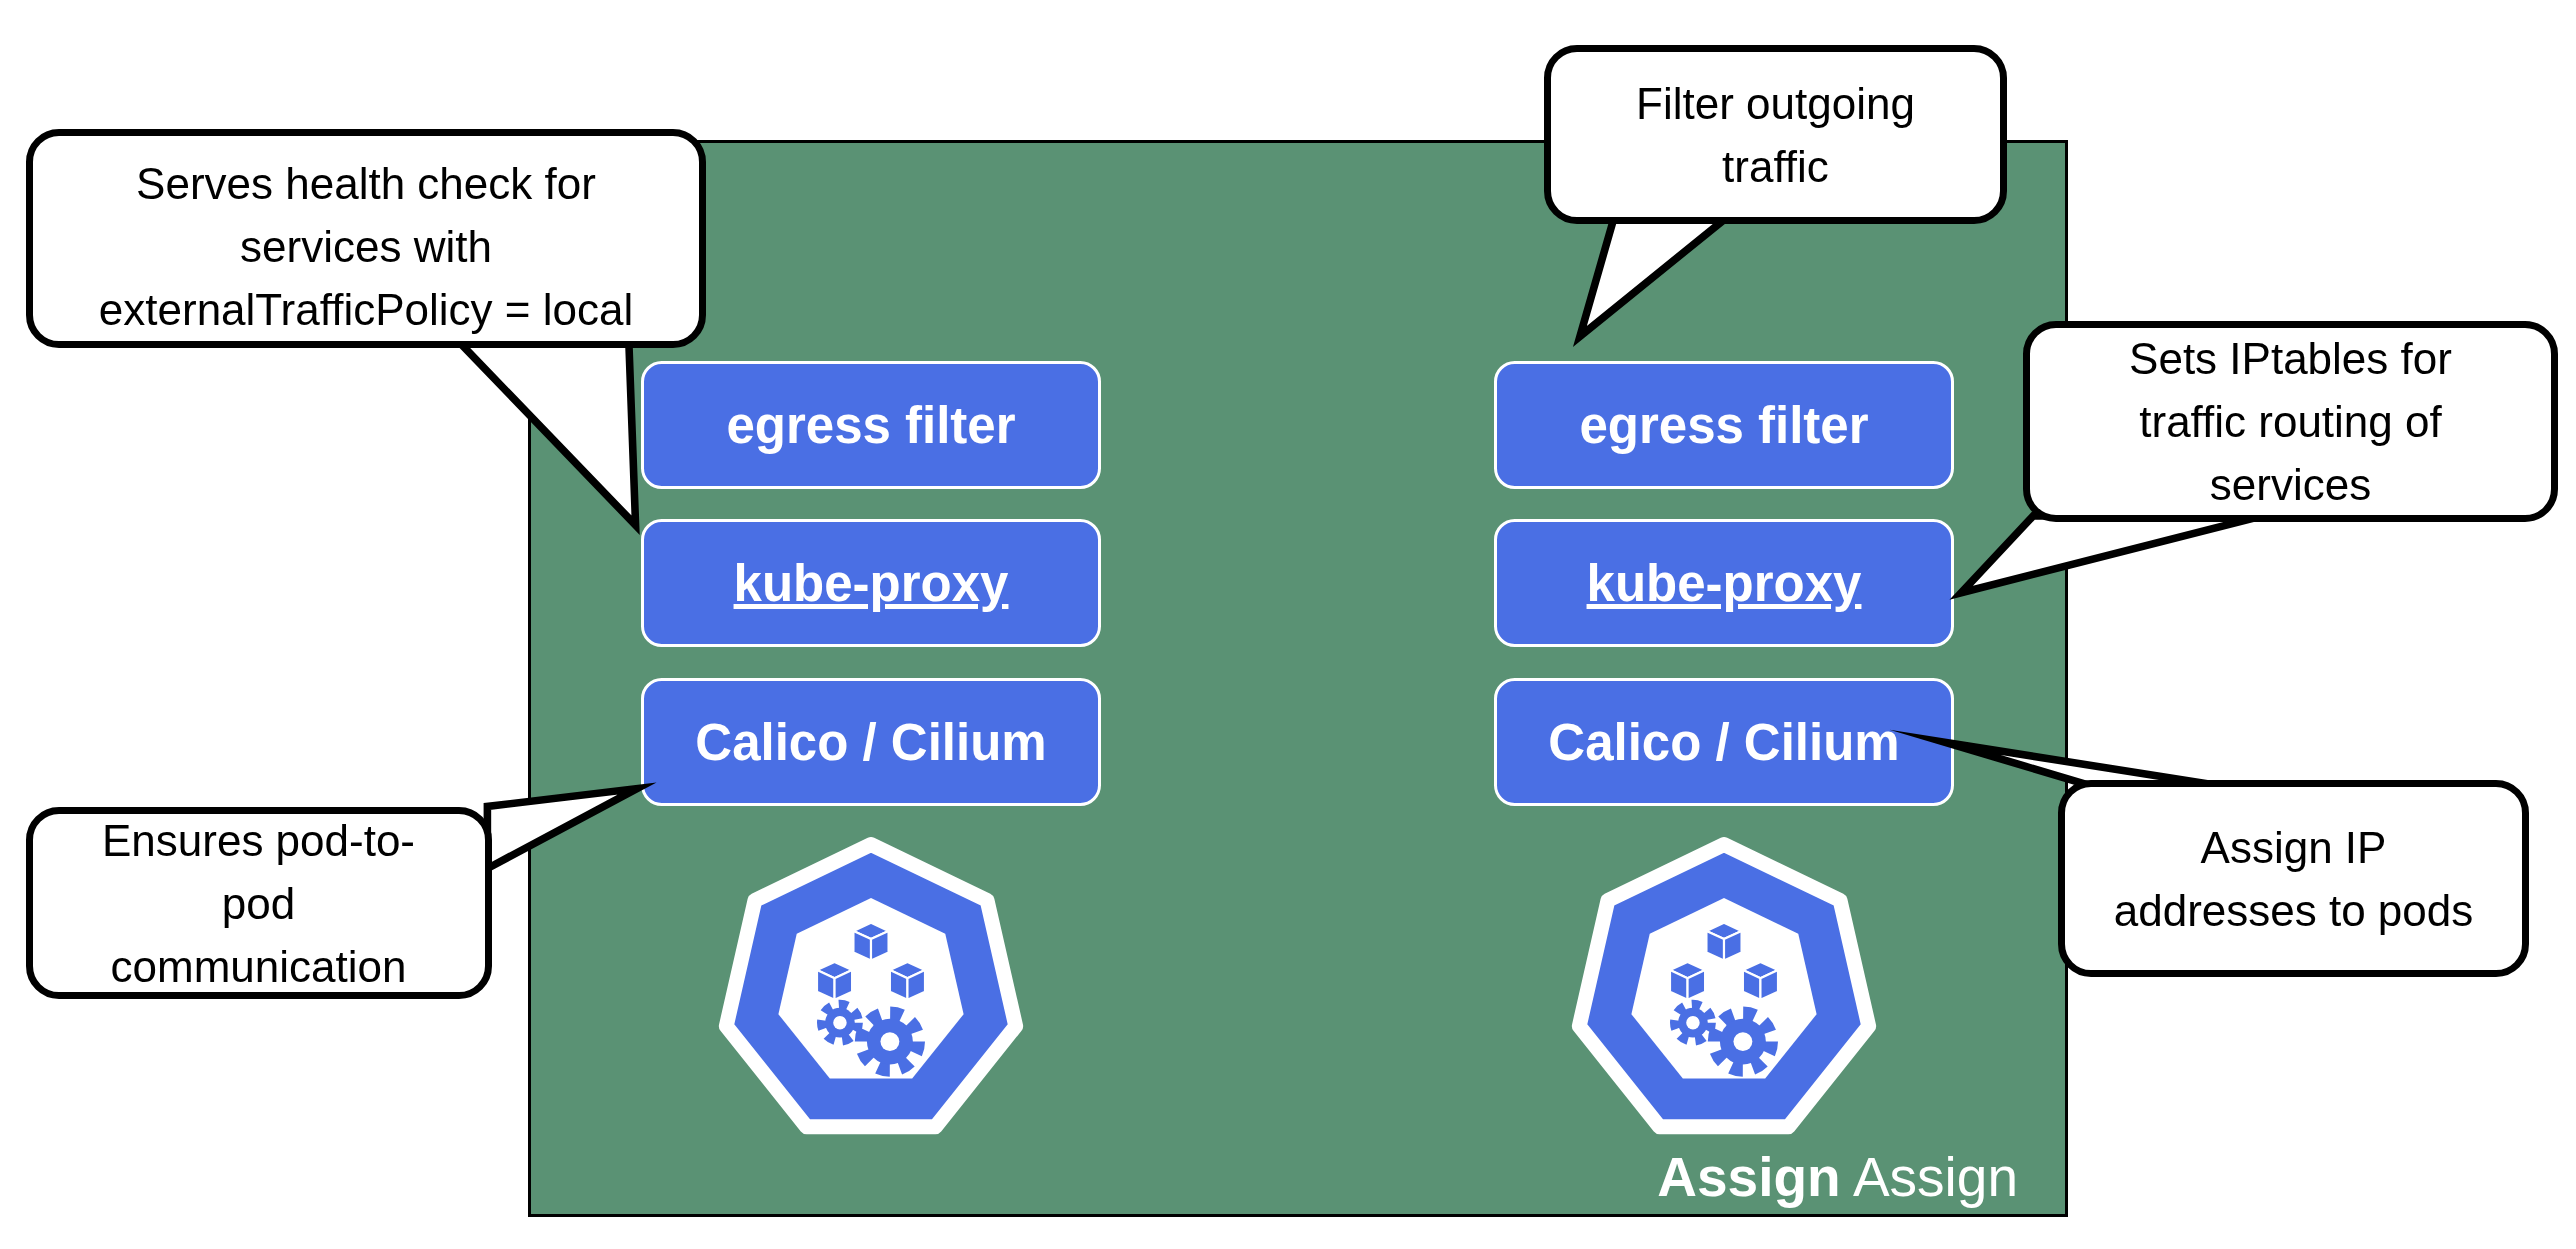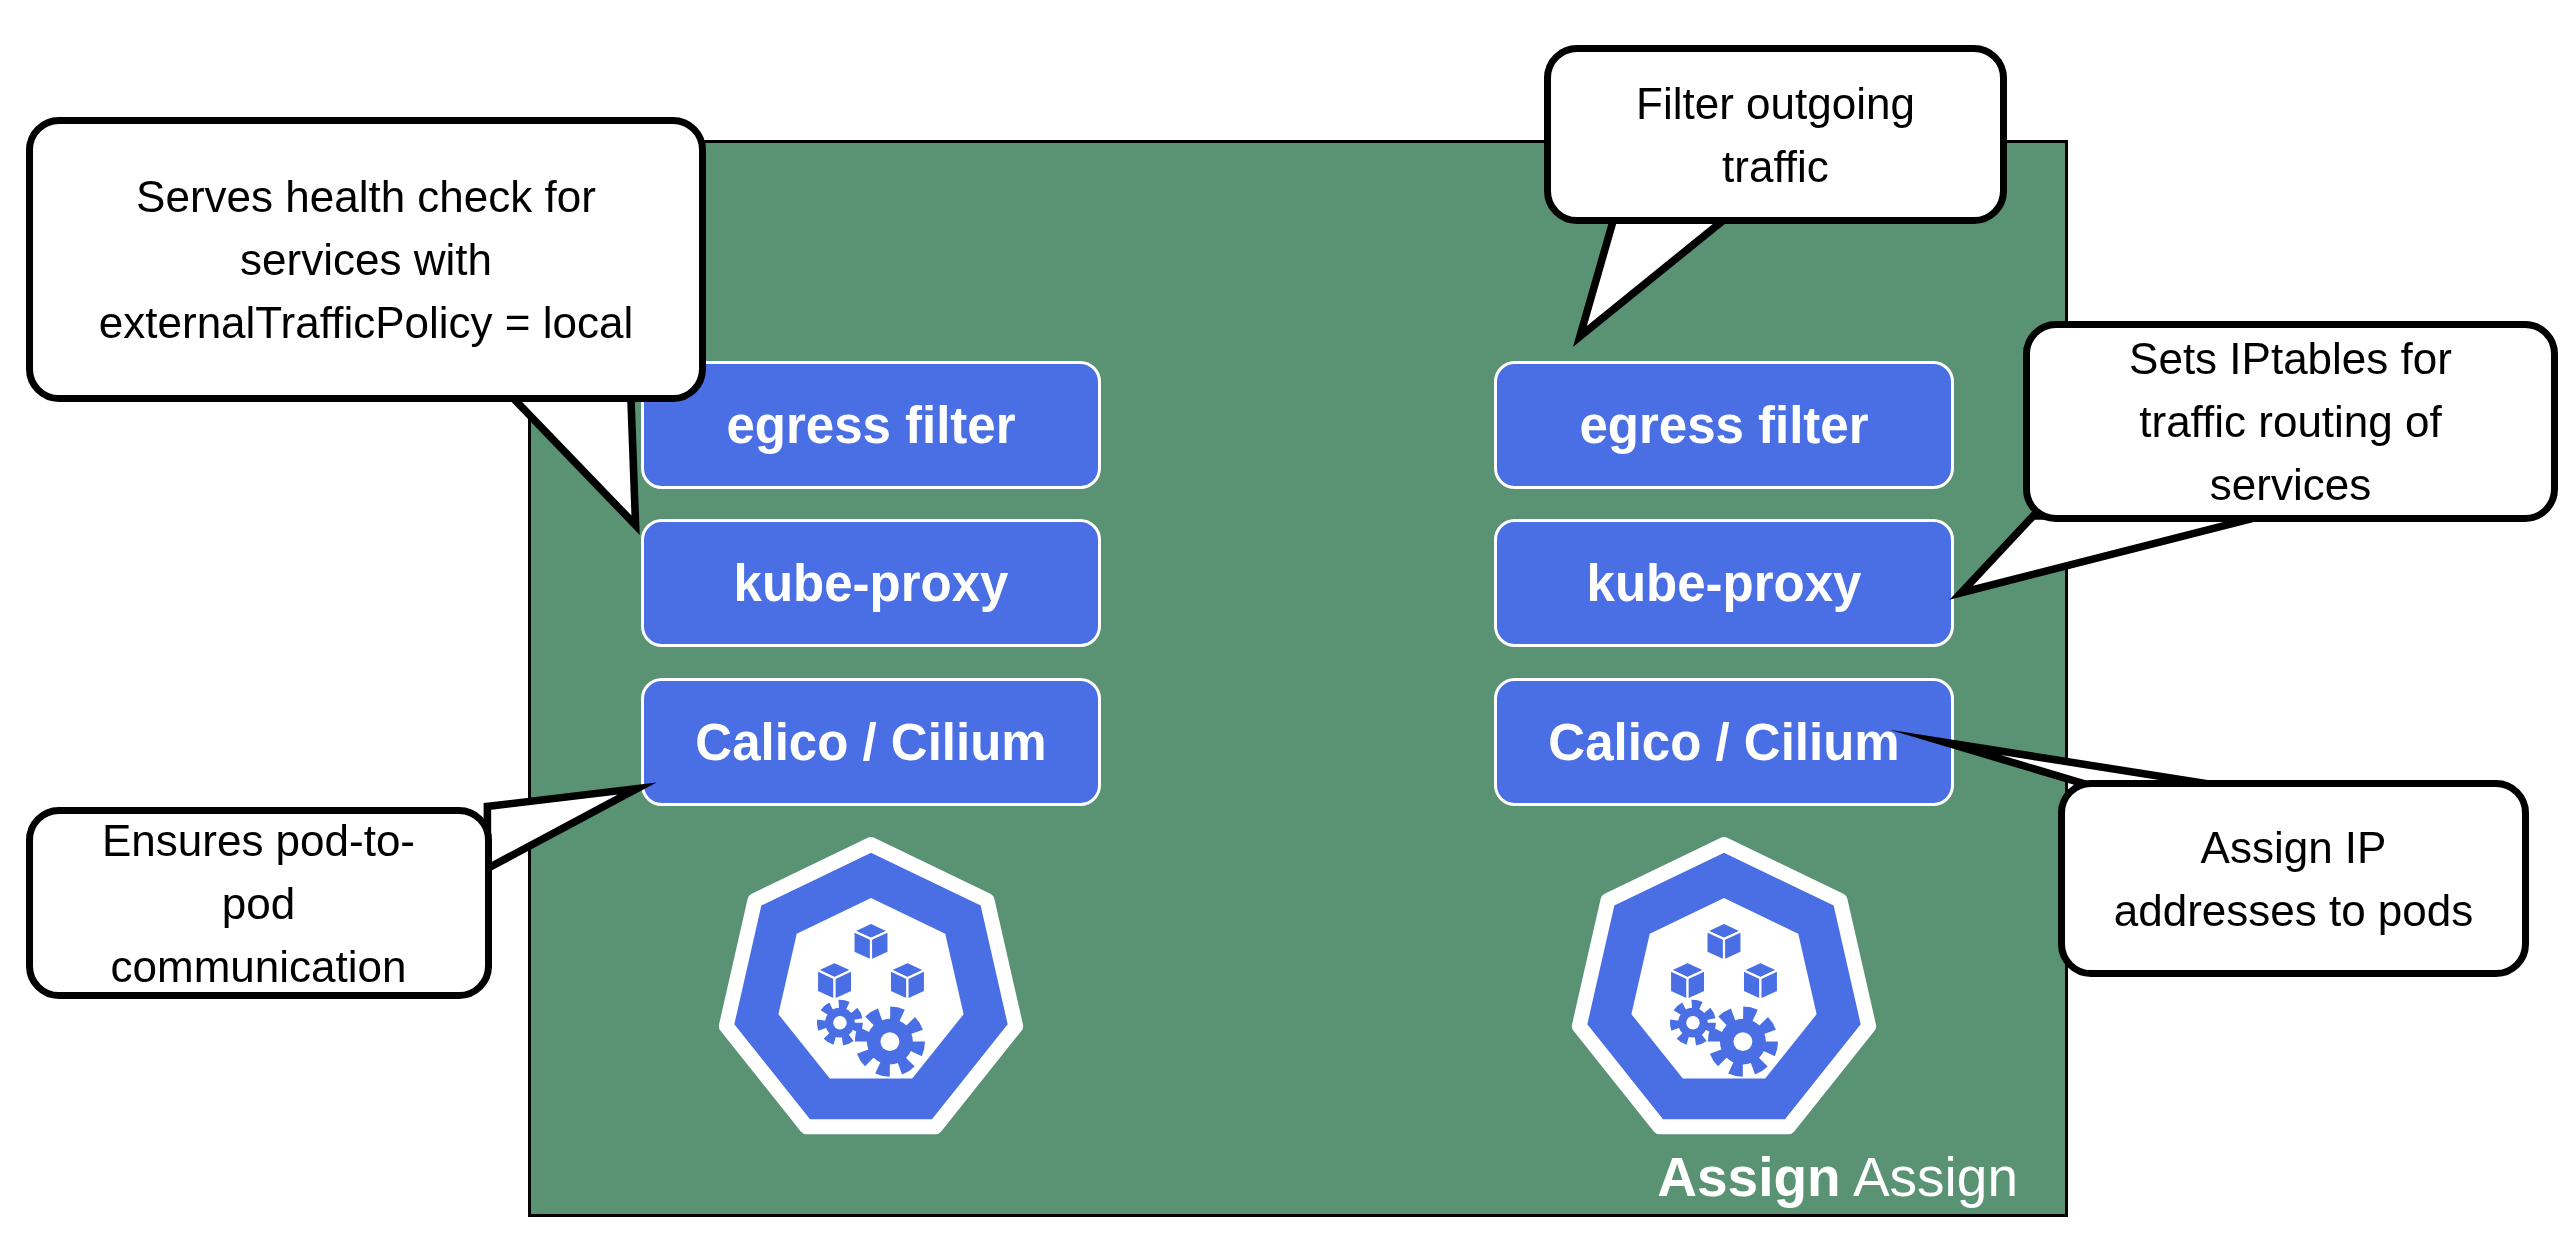--- a/index.html
+++ b/index.html
@@ -25,39 +25,39 @@
   .comp{
     position:absolute;width:460px;height:128px;
     background:var(--component-blue,#4A6FE4);
     border:3.4px solid #fff;border-radius:20.7px;box-sizing:border-box;
     display:flex;align-items:center;justify-content:center;
     color:#fff;font-weight:bold;font-size:51px;white-space:nowrap;
   }
   .col-left{left:641px;}
   .col-right{left:1494px;}
   .row-0{top:361px;}
-  .row-1{top:519px;}
+  .row-1{top:519px;text-decoration:underline;}
   .row-2{top:678px;}
   
   .node-logo{position:absolute;width:324px;height:324px;top:831px;}
   .logo-left{left:709px;}
   .logo-right{left:1562px;}
   
   .tails{position:absolute;left:0;top:0;z-index:3;}
   .tails polygon{fill:#fff;stroke:#000;stroke-width:11;stroke-miterlimit:30;}
   
   .callout{
     position:absolute;z-index:4;
     background:#fff;border:7.6px solid #000;border-radius:33px;
     box-sizing:border-box;
     display:flex;align-items:center;justify-content:center;
     text-align:center;color:#000;font-size:44px;line-height:63px;
     white-space:pre-line;
   }
-  .callout-1{left:26px;top:117px;width:680px;height:285px;}
+  .callout-1{left:26px;top:129px;width:680px;height:219px;align-items:flex-end;}
   .callout-2{left:1544px;top:45px;width:463px;height:179px;}
   .callout-3{left:2023px;top:321px;width:535px;height:201px;}
   .callout-4{left:25.5px;top:779px;width:466px;height:192px;margin-top:28px;}
   .callout-5{left:2042px;top:780px;width:471px;height:197px;margin-left:16px;}
 </style>
 </head>
 <body>
 
 <div class="canvas">
 

